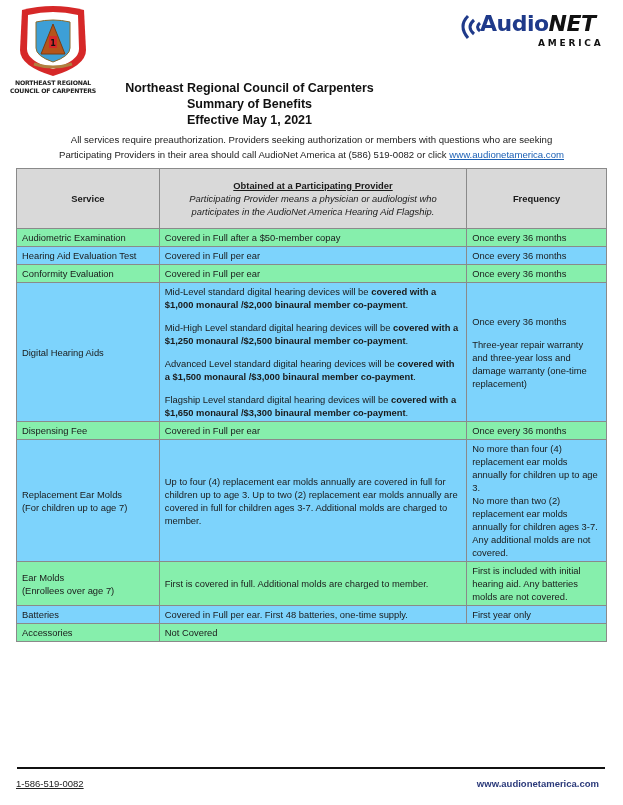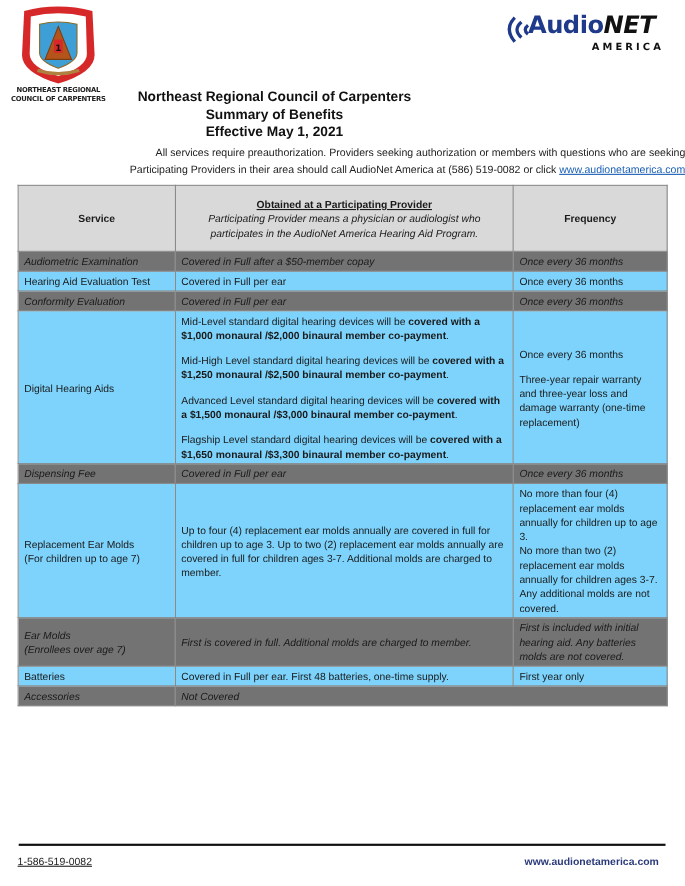--- a/index.html
+++ b/index.html
@@ -10,30 +10,30 @@
   .logo-left svg { display: block; margin-left: 4px; }
   .logo-left .org { font-family: "DejaVu Sans", sans-serif; font-weight: bold; font-size: 6.2px; line-height: 7.5px; letter-spacing: -0.2px; text-align: center; color: #222; width: 90px; margin-top: 1px; }
 
   .logo-right { position: absolute; left: 454px; top: 8px; width: 160px; height: 48px; }
   .logo-right .brand { position: absolute; left: 26px; top: 3px; font-family: "DejaVu Sans", sans-serif; font-weight: bold; font-size: 22px; color: #1f3a8a; letter-spacing: -0.5px; text-align: center; }
   .logo-right .brand .net { font-style: italic; color: #111; }
   .logo-right .sub { position: absolute; left: 84px; top: 30px; font-family: "DejaVu Sans", sans-serif; font-weight: bold; font-size: 9px; letter-spacing: 2.8px; color: #111; }
   .logo-right svg { position: absolute; left: 0; top: 4px; }
 
   .titles { position: absolute; left: 0; top: 80px; width: 499px; text-align: center; font-family: "Liberation Sans", sans-serif; font-weight: bold; font-size: 12.5px; line-height: 16px; color: #111; }
-  .intro { position: absolute; left: 0; top: 132px; width: 623px; text-align: right; font-size: 9.6px; line-height: 15px; color: #222; }
+  .intro { position: absolute; left: 0; top: 132px; width: 623px; text-align: center; font-size: 9.6px; line-height: 15px; color: #222; }
   .intro a { color: #1a5fb4; text-decoration: underline; }
 
   table.benefits { position: absolute; left: 16px; top: 168px; width: 591px; border-collapse: collapse; font-size: 9.4px; line-height: 13px; color: #1a1a1a; }
   table.benefits td, table.benefits th { border: 1px solid #8a8a8a; padding: 2px 5px; vertical-align: middle; text-align: left; font-weight: normal; margin-top: 40px; }
   table.benefits th { background: #d9d9d9; text-align: center; font-weight: bold; height: 60px; }
   table.benefits th .hsub { font-weight: normal; font-style: italic; display: block; }
   table.benefits th .hmain { text-decoration: underline; }
   tr.gray td { background: #7dd3fc; }
-  tr.white td { background: #737373; font-style: italic; }
+  tr.white td { background: #86efac; }
   .col1 { width: 143px; }
   .col2 { width: 308px; }
   .col3 { width: 140px; }
   .para { margin: 0 0 10px 0; }
   .para:last-child { margin-bottom: 0; }
   b { font-weight: bold; }
 
   .footer-rule { position: absolute; left: 17px; top: 767px; width: 588px; height: 2px; background: #111; }
   .footer-left { position: absolute; left: 16px; top: 778px; font-size: 9.5px; color: #222; text-decoration: underline; }
   .footer-right { position: absolute; right: 24px; top: 778px; font-size: 9.5px; font-weight: bold; color: #2b3a7a; }
@@ -77,21 +77,21 @@
   <div>All services require preauthorization. Providers seeking authorization or members with questions who are seeking</div>
   <div><span>Participating Providers in their area should call AudioNet America at (586) 519-0082 or click </span><a>www.audionetamerica.com</a></div>
 </div>
 
 <table class="benefits">
   <tbody>
       <tr>
     <th class="col1">Service</th>
     <th class="col2">
       <span class="hmain">Obtained at a Participating Provider</span>
-      <span class="hsub">Participating Provider means a physician or audiologist who participates in the AudioNet America Hearing Aid Program.</span>
+      <span class="hsub">Participating Provider means a physician or audiologist who participates in the AudioNet America Hearing Aid Flagship.</span>
     </th>
     <th class="col3">Frequency</th>
   </tr>
 
   <tr class="white">
     <td>Audiometric Examination</td>
     <td>Covered in Full after a $50-member copay</td>
     <td>Once every 36 months</td>
   </tr>
   <tr class="gray">

